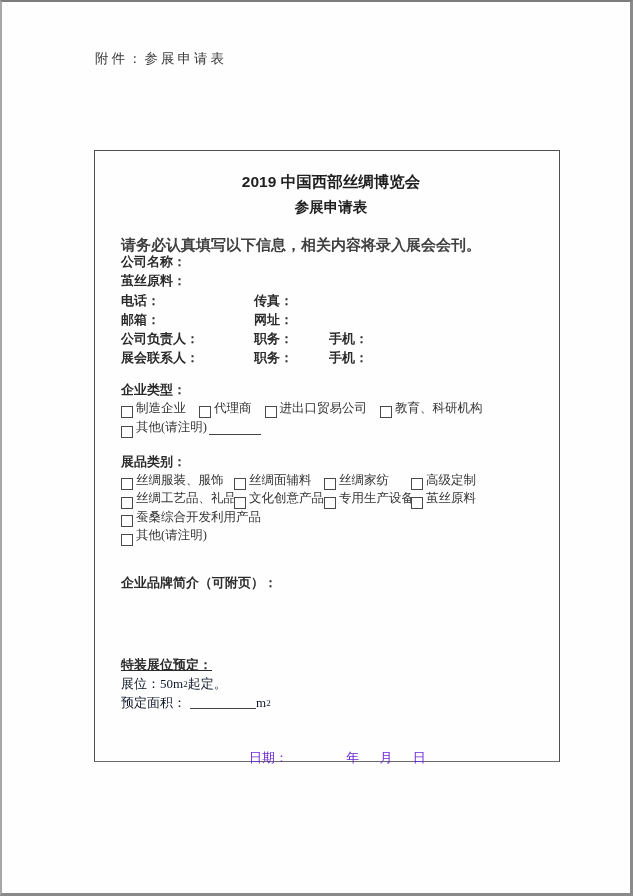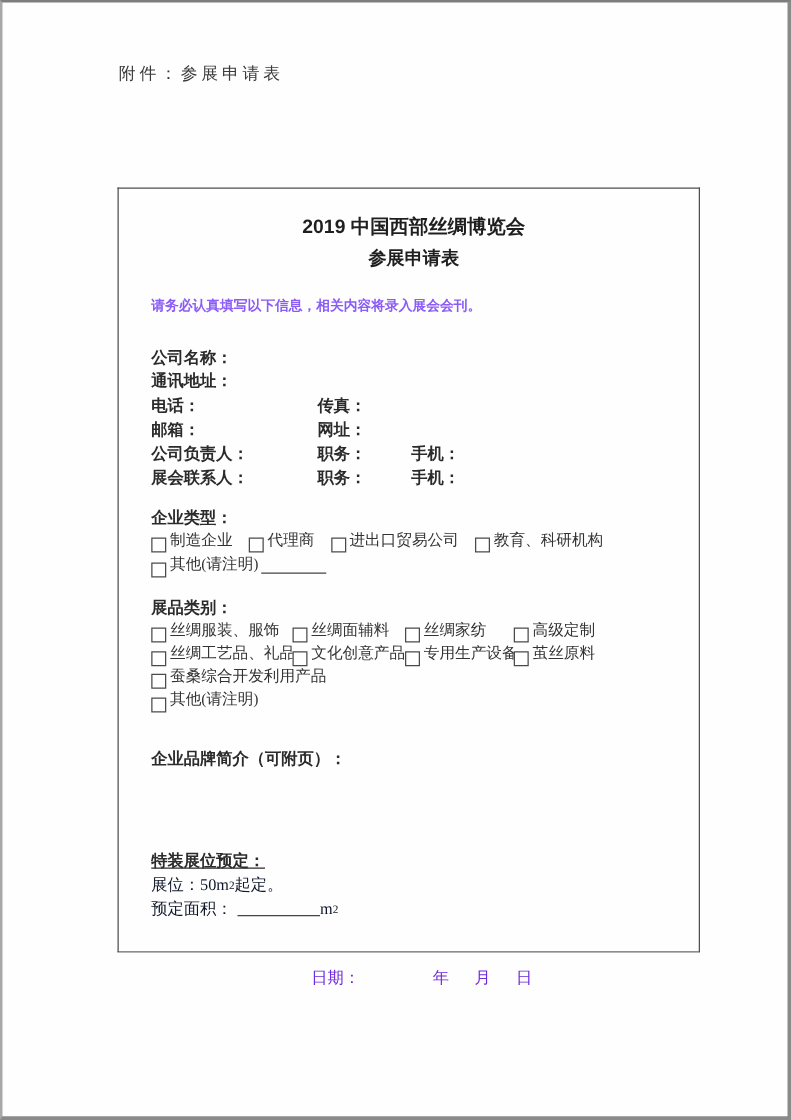--- a/index.html
+++ b/index.html
@@ -31,23 +31,23 @@
   }
   .t1{
     text-align:center;font-family:"Liberation Sans","DejaVu Sans",sans-serif;
     font-weight:bold;font-size:15.5px;line-height:17px;color:#1f1f1f;
   }
   .t2{
     text-align:center;font-family:"Liberation Sans","DejaVu Sans",sans-serif;
     font-weight:bold;font-size:14.5px;line-height:17px;margin-top:9px;color:#1f1f1f;
   }
   .instr{
-    margin-top:22px;font-size:11px;font-weight:bold;line-height:14px;color:#8b5cf6;
-  }
-  .fields{margin-top:24px;}
+    margin-top:22px;font-size:15px;font-weight:bold;line-height:14px;color:#404040;
+  }
+  .fields{}
   .line{height:19.3px;line-height:19.3px;font-size:13px;white-space:nowrap;display:flex;align-items:center;}
   .lbl{font-weight:bold;color:#2b2b2b;}
   .c1{width:133px;display:inline-block;}
   .c2{width:75px;display:inline-block;}
   .sec-head{font-weight:bold;font-size:13px;color:#2b2b2b;}
   .cbrow{display:flex;align-items:center;font-size:12.5px;color:#333;}
   .cbrow.gaps{column-gap:13px;}
   .cb{display:inline-flex;align-items:flex-end;white-space:nowrap;}
   .cbx{
     display:inline-block;width:10px;height:10px;
@@ -84,21 +84,21 @@
     <div class="t1">2019 中国西部丝绸博览会</div>
     <div class="t2">参展申请表</div>
 
     <div class="instr">请务必认真填写以下信息，相关内容将录入展会会刊。</div>
 
     <div class="fields">
       <div class="line">
         <span class="lbl">公司名称：</span>
       </div>
       <div class="line">
-        <span class="lbl">通讯地址：</span>
+        <span class="lbl">茧丝原料：</span>
       </div>
       <div class="line">
         <span class="lbl c1">电话：</span>
         <span class="lbl">传真：</span>
       </div>
       <div class="line">
         <span class="lbl c1">邮箱：</span>
         <span class="lbl">网址：</span>
       </div>
       <div class="line">

